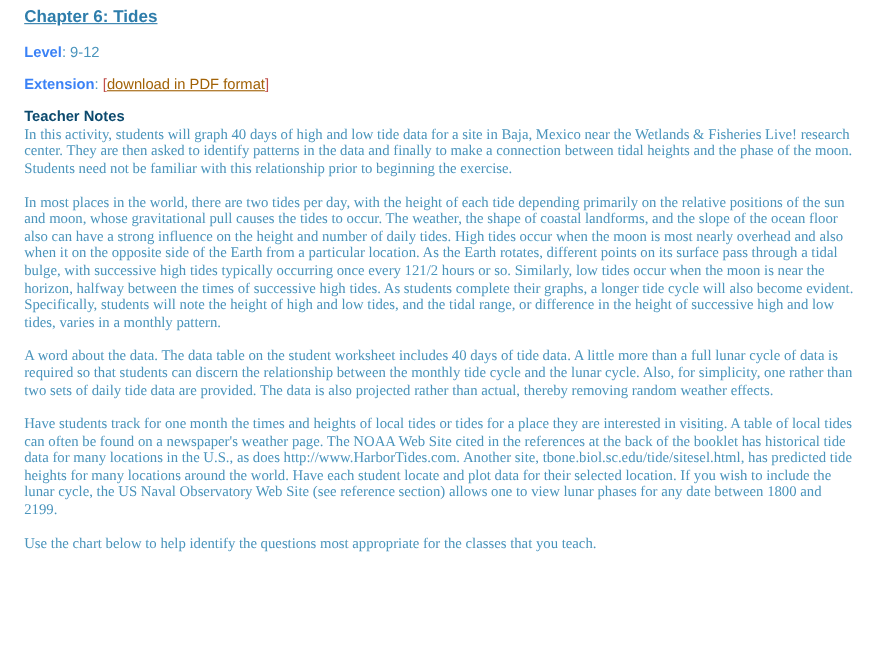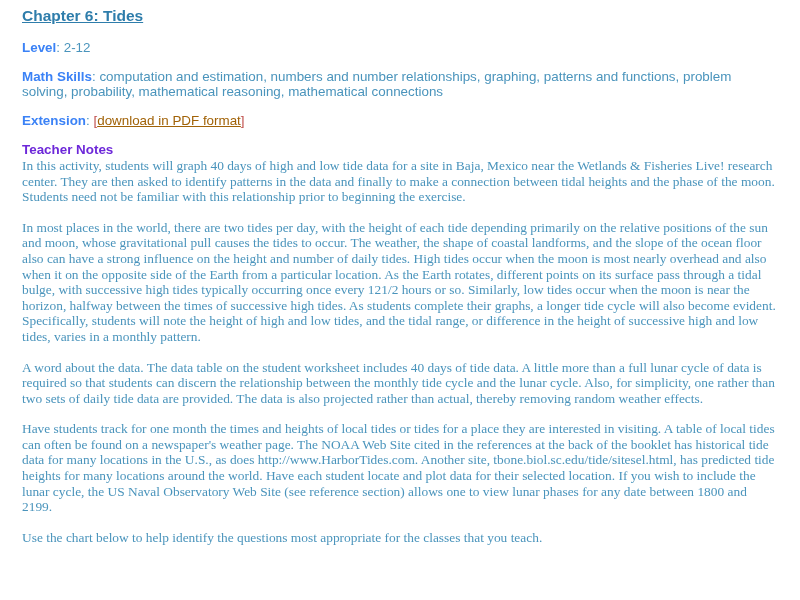--- a/index.html
+++ b/index.html
@@ -24,46 +24,43 @@
     font-weight: bold;
     color: #2e7dab;
     text-decoration: underline;
     margin: 0 0 2px 0;
     line-height: 18px;
   }
   .meta-line { margin: 13px 0 0 0; }
   .label { font-weight: bold; color: #3b82f6; }
   .heading {
     font-weight: bold;
-    color: #6d28d9;
+    color: #0c4a6e;
     margin: 0;
   }
   p.para { margin: 0 0 15px 0; font-family: Liberation Serif, serif; }
   .section { margin-top: 14px; }
   .pdf-link {
     color: #a16207;
     text-decoration: underline;
     cursor: pointer;
   }
   .bracket { color: #c0504d; }
 </style>
 </head>
 <body>
 
 <div class="content">
 
   <a class="page-title">Chapter 6: Tides</a>
 
   <div class="meta-line">
-    <span class="label">Level</span><span>: 2-12</span>
+    <span class="label">Level</span><span>: 9-12</span>
   </div>
 
-  <div class="meta-line">
-    <span class="label">Math Skills</span><span>: computation and estimation, numbers and number relationships, graphing, patterns and functions, problem solving, probability, mathematical reasoning, mathematical connections</span>
-  </div>
 
   <div class="meta-line">
     <span class="label">Extension</span><span>: </span><span class="bracket">[</span><a class="pdf-link">download in PDF format</a><span class="bracket">]</span>
   </div>
 
   <div class="section">
     <div class="heading">Teacher Notes</div>
     <p class="para">In this activity, students will graph 40 days of high and low tide data for a site in Baja, Mexico near the Wetlands &amp; Fisheries Live! research center. They are then asked to identify patterns in the data and finally to make a connection between tidal heights and the phase of the moon. Students need not be familiar with this relationship prior to beginning the exercise.</p>
     <p class="para">In most places in the world, there are two tides per day, with the height of each tide depending primarily on the relative positions of the sun and moon, whose gravitational pull causes the tides to occur. The weather, the shape of coastal landforms, and the slope of the ocean floor also can have a strong influence on the height and number of daily tides. High tides occur when the moon is most nearly overhead and also when it on the opposite side of the Earth from a particular location. As the Earth rotates, different points on its surface pass through a tidal bulge, with successive high tides typically occurring once every 121/2 hours or so. Similarly, low tides occur when the moon is near the horizon, halfway between the times of successive high tides. As students complete their graphs, a longer tide cycle will also become evident. Specifically, students will note the height of high and low tides, and the tidal range, or difference in the height of successive high and low tides, varies in a monthly pattern.</p>
     <p class="para">A word about the data. The data table on the student worksheet includes 40 days of tide data. A little more than a full lunar cycle of data is required so that students can discern the relationship between the monthly tide cycle and the lunar cycle. Also, for simplicity, one rather than two sets of daily tide data are provided. The data is also projected rather than actual, thereby removing random weather effects.</p>

